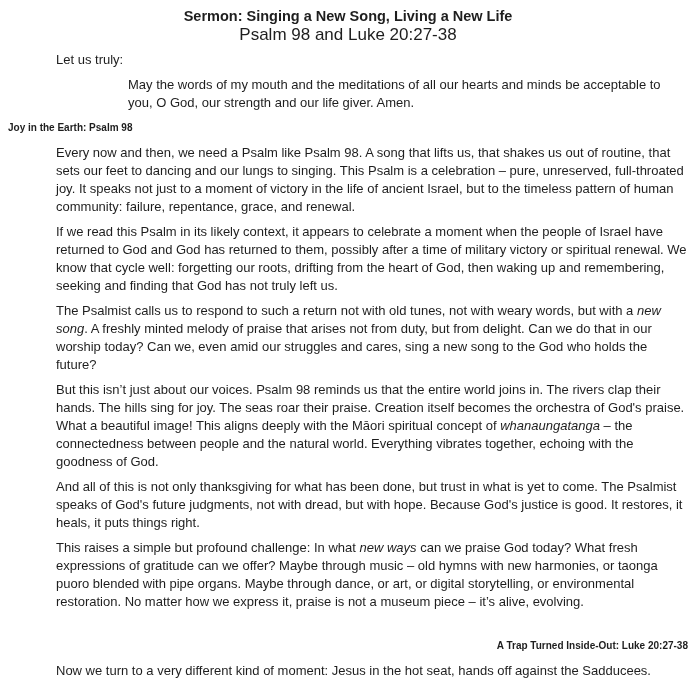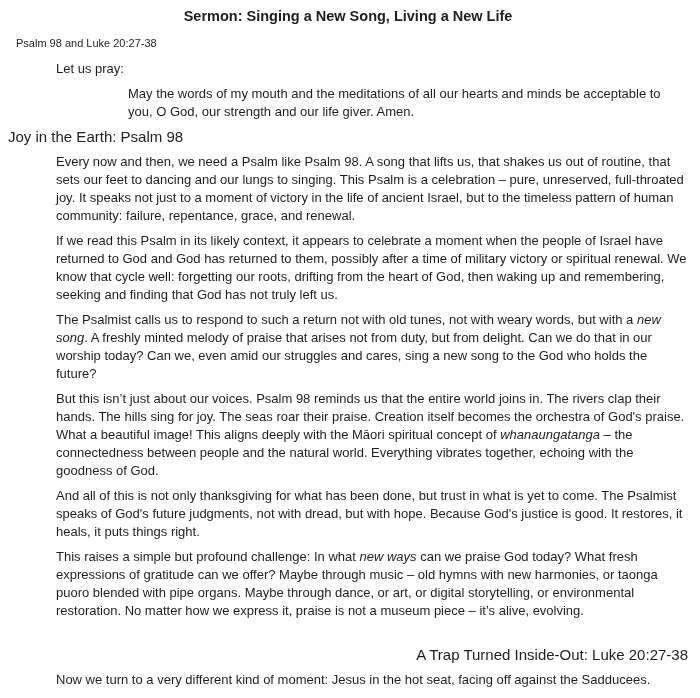--- a/index.html
+++ b/index.html
@@ -22,64 +22,65 @@
     width: 700px;
   }
   .doc-title {
     margin: 0;
     text-align: center;
     font-size: 14.5px;
     line-height: 20px;
     font-weight: bold;
   }
   .doc-subtitle {
-    margin: 8px;
-    font-size: 11px;
+    margin: 0;
+    text-align: center;
+    font-size: 17px;
     line-height: 18px;
     font-weight: normal;
   }
   .prayer-call {
     margin: 7px 0 0 48px;
   }
   .prayer-text {
     margin: 7px 0 0 120px;
   }
   .section-heading {
     margin: 7px 0 0 0;
-    font-size: 15px;
+    font-size: 10px;
     line-height: 18px;
-    font-weight: normal;
+    font-weight: bold;
   }
   .section + .section .section-heading {
     margin-top: 26px;
     text-align: right;
   }
   .body-para {
     margin: 7px 0 0 48px;
   }
   em {
     font-style: italic;
   }
 </style>
 </head>
 <body>
 
 <div class="page">
   <h1 class="doc-title">Sermon: Singing a New Song, Living a New Life</h1>
   <h2 class="doc-subtitle">Psalm 98 and Luke 20:27-38</h2>
-  <p class="prayer-call">Let us pray:</p>
+  <p class="prayer-call">Let us truly:</p>
   <p class="prayer-text">May the words of my mouth and the meditations of all our hearts and minds be acceptable to you, O God, our strength and our life giver. Amen.</p>
   <div id="sections">
       <section class="section">
         <h3 class="section-heading">Joy in the Earth: Psalm 98</h3>
         <p class="body-para"><span>Every now and then, we need a Psalm like Psalm 98. A song that lifts us, that shakes us out of routine, that sets our feet to dancing and our lungs to singing. This Psalm is a celebration – pure, unreserved, full-throated joy. It speaks not just to a moment of victory in the life of ancient Israel, but to the timeless pattern of human community: failure, repentance, grace, and renewal.</span></p>
         <p class="body-para"><span>If we read this Psalm in its likely context, it appears to celebrate a moment when the people of Israel have returned to God and God has returned to them, possibly after a time of military victory or spiritual renewal. We know that cycle well: forgetting our roots, drifting from the heart of God, then waking up and remembering, seeking and finding that God has not truly left us.</span></p>
         <p class="body-para"><span>The Psalmist calls us to respond to such a return not with old tunes, not with weary words, but with a </span><em>new song</em><span>. A freshly minted melody of praise that arises not from duty, but from delight. Can we do that in our worship today? Can we, even amid our struggles and cares, sing a new song to the God who holds the future?</span></p>
         <p class="body-para"><span>But this isn’t just about our voices. Psalm 98 reminds us that the entire world joins in. The rivers clap their hands. The hills sing for joy. The seas roar their praise. Creation itself becomes the orchestra of God's praise. What a beautiful image! This aligns deeply with the Māori spiritual concept of </span><em>whanaungatanga</em><span> – the connectedness between people and the natural world. Everything vibrates together, echoing with the goodness of God.</span></p>
         <p class="body-para"><span>And all of this is not only thanksgiving for what has been done, but trust in what is yet to come. The Psalmist speaks of God's future judgments, not with dread, but with hope. Because God's justice is good. It restores, it heals, it puts things right.</span></p>
         <p class="body-para"><span>This raises a simple but profound challenge: In what </span><em>new ways</em><span> can we praise God today? What fresh expressions of gratitude can we offer? Maybe through music – old hymns with new harmonies, or taonga puoro blended with pipe organs. Maybe through dance, or art, or digital storytelling, or environmental restoration. No matter how we express it, praise is not a museum piece – it’s alive, evolving.</span></p>
       </section>
       <section class="section">
         <h3 class="section-heading">A Trap Turned Inside-Out: Luke 20:27-38</h3>
-        <p class="body-para"><span>Now we turn to a very different kind of moment: Jesus in the hot seat, facing off against the Sadducees.</span></p>
+        <p class="body-para"><span>Now we turn to a very different kind of moment: Jesus in the hot seat, hands off against the Sadducees.</span></p>
       </section>
     </div>
 </div>
 
 </body></html>

